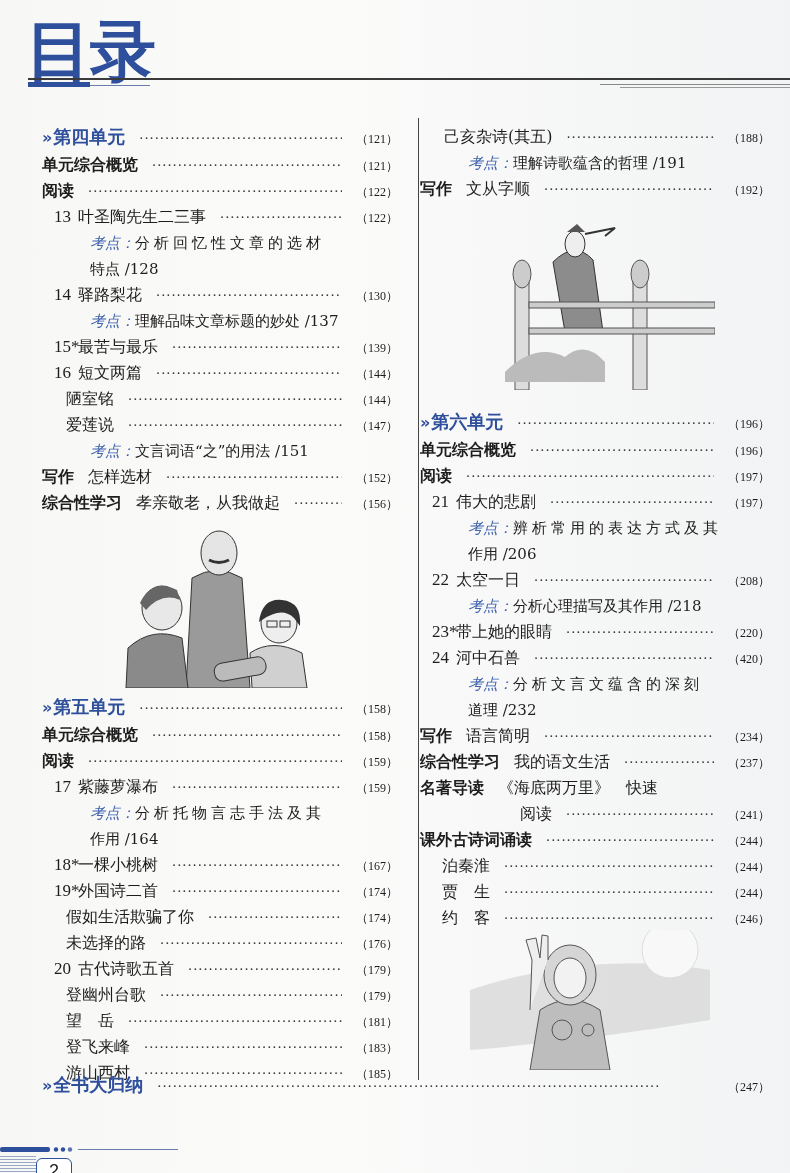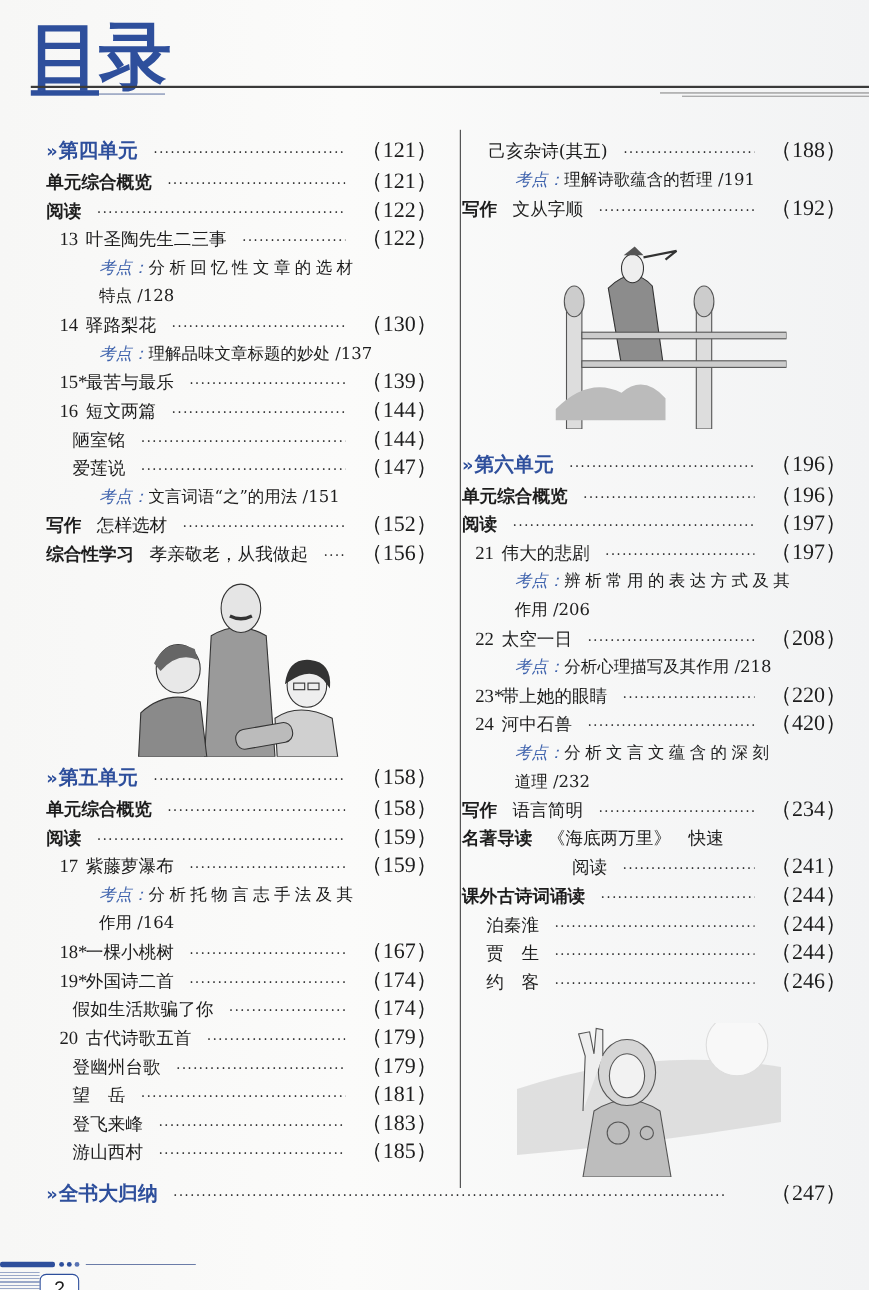--- a/index.html
+++ b/index.html
@@ -24,21 +24,21 @@
   .col-divider { position: absolute; left: 418px; top: 118px; width: 1px; height: 962px; background: #444; }
 
   .column { position: absolute; top: 124px; }
   .col-left { left: 42px; width: 356px; }
   .col-right { left: 420px; width: 350px; }
 
   .row { position: relative; display: flex; align-items: baseline; height: 26px; line-height: 26px; font-size: 16px; white-space: nowrap; gap: 12px; }
   .row .label { flex: 0 0 auto; }
   .row .dots { flex: 1 1 auto; overflow: hidden; margin: 0 2px; color: #333; letter-spacing: 1px; font-size: 13px; }
   .row .dots::before { content: "··································································································"; }
-  .row .page { flex: 0 0 auto; font-family: "Liberation Serif", serif; font-size: 20px; }
+  .row .page { flex: 0 0 auto; font-family: "Liberation Serif", serif; font-size: 12px; }
 
   .unit { height: 28px; }
   .unit .label { font-family: "DejaVu Sans", sans-serif; color: #2e4f9c; font-size: 18px; font-weight: bold; }
   .unit .chev { font-family: "DejaVu Sans", sans-serif; color: #2e4f9c; font-size: 16px; font-weight: bold; margin-right: 1px; }
   .sect .label { font-family: "DejaVu Sans", sans-serif; font-weight: bold; font-size: 16px; }
   .sect .sub { font-family: "DejaVu Serif", serif; font-weight: normal; margin-left: 14px; }
   .lesson .num { display: inline-block; width: 36px; padding-left: 12px; font-family: "Liberation Serif", serif; font-size: 17px; }
   .sub1 { padding-left: 24px; }
   .poem { padding-left: 22px; }
   .note { height: 26px; line-height: 26px; font-size: 15px; padding-left: 48px; white-space: nowrap; }
@@ -183,20 +183,25 @@
   </div>
   <div class="row lesson">
     <span class="label"><span class="num">19*</span><span>外国诗二首</span></span>
     <span class="dots"></span>
     <span class="page">（174）</span>
   </div>
   <div class="row sub1">
     <span class="label">假如生活欺骗了你</span>
     <span class="dots"></span>
     <span class="page">（174）</span>
+  </div>
+  <div class="row sub1">
+    <span class="label">未选择的路</span>
+    <span class="dots"></span>
+    <span class="page">（176）</span>
   </div>
   <div class="row lesson">
     <span class="label"><span class="num">20</span><span>古代诗歌五首</span></span>
     <span class="dots"></span>
     <span class="page">（179）</span>
   </div>
   <div class="row sub1">
     <span class="label">登幽州台歌</span>
     <span class="dots"></span>
     <span class="page">（179）</span>
@@ -288,20 +293,25 @@
     <span class="page">（420）</span>
   </div>
   <div class="note"><span class="kd">考点：</span><span class="wide">分析文言文蕴含的深刻</span></div>
   <div class="note">道理 /232</div>
   <div class="row sect">
     <span class="label"><span>写作</span><span class="sub">语言简明</span></span>
     <span class="dots"></span>
     <span class="page">（234）</span>
   </div>
   <div class="row sect">
+    <span class="label"><span>综合性学习</span><span class="sub">我的语文生活</span></span>
+    <span class="dots"></span>
+    <span class="page">（237）</span>
+  </div>
+  <div class="row sect">
     <span class="label"><span>名著导读</span><span class="sub">《海底两万里》　快速</span></span>
   </div>
   <div class="row" style="padding-left:100px;">
     <span class="label">阅读</span>
     <span class="dots"></span>
     <span class="page">（241）</span>
   </div>
   <div class="row sect">
     <span class="label">课外古诗词诵读</span>
     <span class="dots"></span>

